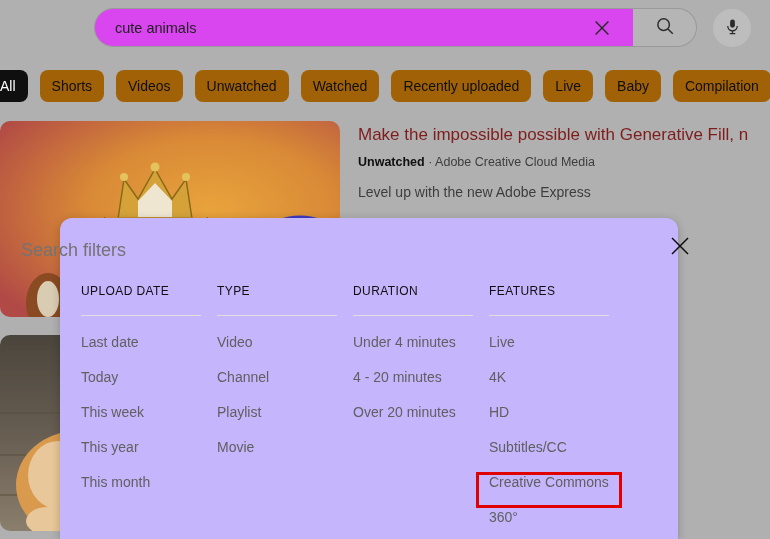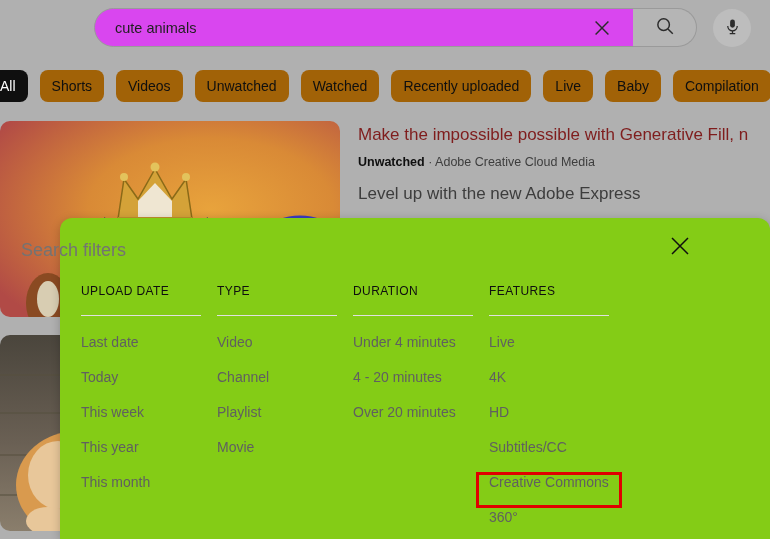--- a/index.html
+++ b/index.html
@@ -157,38 +157,38 @@
     margin-top: 2px;
   }
   .meta .sub {
     font-size: 12.5px;
     color: #3d3d3d;
     margin-top: 9px;
     white-space: nowrap;
   }
   .meta .sub b { color: #0f0f0f; }
   .meta .desc {
-    font-size: 17px;
+    font-size: 14px;
     color: #3d3d3d;
     margin-top: 15px;
     white-space: nowrap;
   }
 
   
   .scrim {
     position: absolute;
     inset: 0;
     background: rgba(0,0,0,0.0);
   }
   .modal {
     position: absolute;
     left: 60px; top: 218px;
-    width: 710px;
+    width: 618px;
     height: 321px;
-    background: #84cc16;
+    background: #c4b5fd;
     border-radius: 12px 12px 0 0;
     box-shadow: 0 2px 10px rgba(0,0,0,0.22);
     overflow: hidden;
   }
   .modal-title {
     position: absolute;
     left: 21px; top: 240px;
     font-size: 18px;
     color: #737373;
   }

